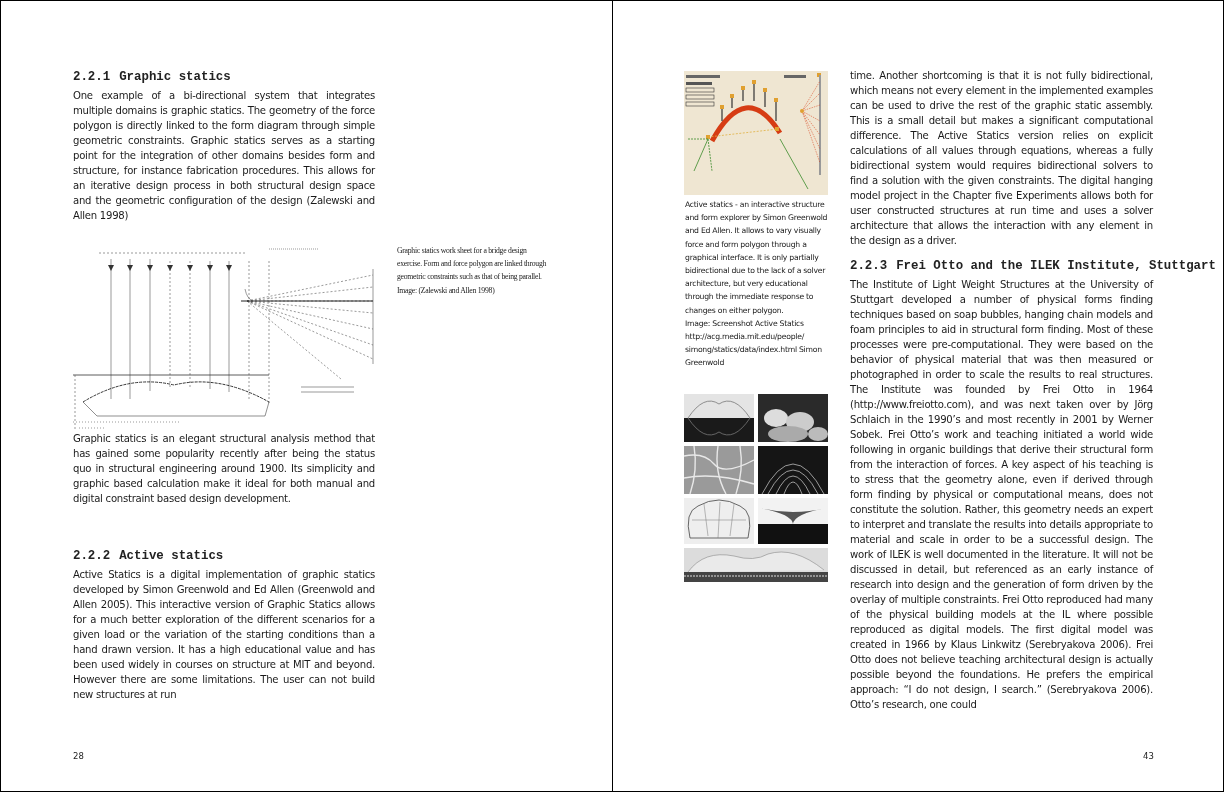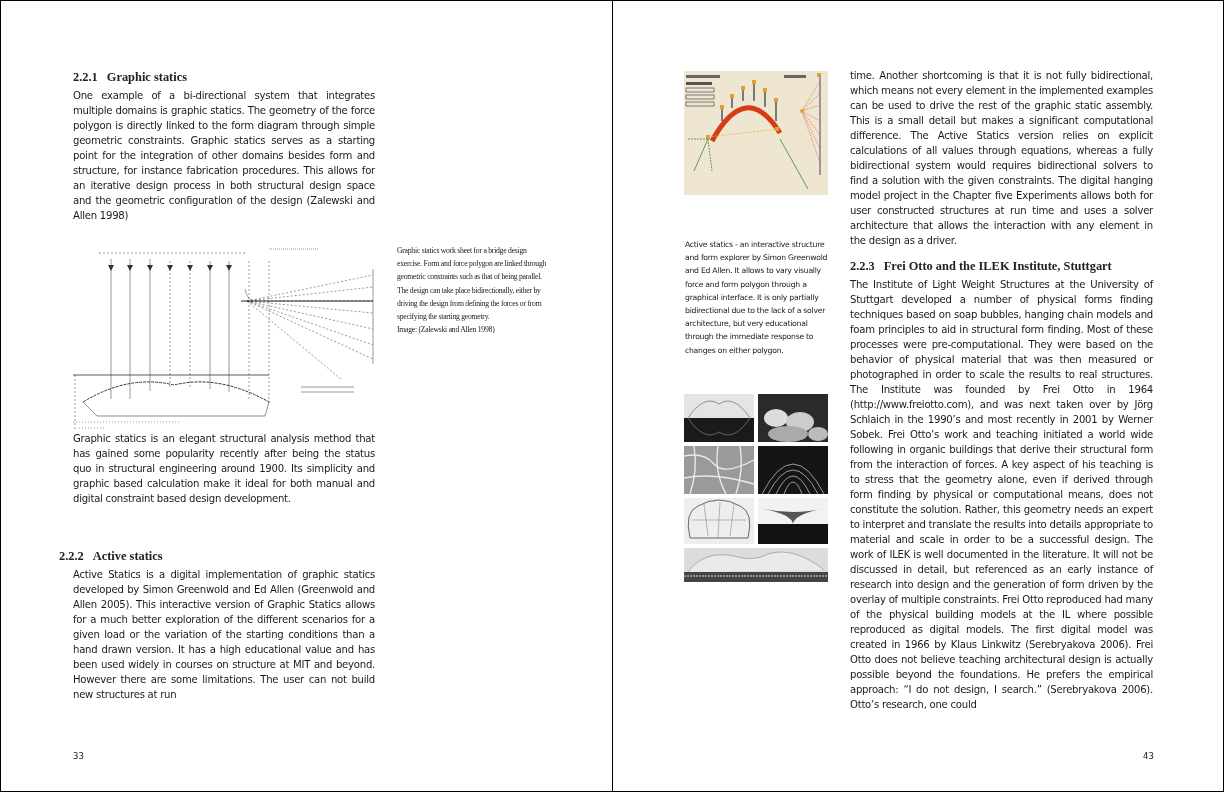--- a/index.html
+++ b/index.html
@@ -3,21 +3,21 @@
   <meta charset="utf-8">
   <style>
     html, body { margin: 0; padding: 0; background: #ffffff; }
     body { width: 1224px; height: 792px; position: relative; overflow: hidden; font-family: "DejaVu Sans", sans-serif; color: #111; }
     .spread { position: absolute; left: 0; top: 0; width: 1222px; height: 790px; border: 1px solid #000; background: #fff; }
     .gutter { position: absolute; left: 611px; top: 0; width: 1px; height: 790px; background: #000; }
     .page { position: absolute; top: 0; height: 790px; }
     .page-left { left: 0; width: 611px; }
     .page-right { left: 612px; width: 610px; }
 
-    .heading { position: absolute; font-family: Liberation Serif, serif; font-weight: bold; font-size: 12.4px; color: #222; white-space: nowrap; }
+    .heading { position: absolute; font-family: Liberation Mono, monospace; font-weight: bold; font-size: 12.4px; color: #222; white-space: nowrap; }
     .heading .num { margin-right: 9px; }
     .body-text { position: absolute; font-family: "DejaVu Sans", sans-serif; font-size: 10.1px; line-height: 15px; text-align: justify; color: #1a1a1a; letter-spacing: -0.25px; }
     .caption { position: absolute; font-family: "DejaVu Sans", sans-serif; font-size: 7.7px; line-height: 13.2px; color: #1a1a1a; letter-spacing: -0.25px; }
     .caption p { margin: 0; }
     .page-number { position: absolute; font-family: "DejaVu Sans", sans-serif; font-size: 8.5px; color: #222; }
 
     .figure { position: absolute; overflow: hidden; }
     .fig-bridge { left: 68px; top: 238px; width: 318px; height: 196px; background: #fff; }
     .fig-active { left: 683px; top: 70px; width: 144px; height: 124px; background: #efe6d2; }
     .fig-grid { left: 683px; top: 393px; width: 144px; height: 188px; background: #fff; }
@@ -77,32 +77,31 @@
           <polygon points="78,26 84,26 81,32"></polygon>
             <polygon points="98,26 104,26 101,32"></polygon>
           <polygon points="118,26 124,26 121,32"></polygon>
             <polygon points="138,26 144,26 141,32"></polygon>
           <polygon points="157,26 163,26 160,32"></polygon>
         </g>
       </svg>
     </div>
     <div class="caption" style="left:396px; top:243px; width:150px;font-family:Liberation Serif, serif;">
       <p>Graphic statics work sheet for a bridge design exercise. Form and force polygon are linked through geometric constraints  such as that of being parallel.</p>
-      <p>The design can take place bidirectionally, either by driving the design from defining the forces or from specifying the starting geometry.</p>
       <p>Image: (Zalewski and Allen 1998)</p>
     </div>
 
     <div class="body-text" style="left:72px; top:430px; width:302px;">Graphic statics is an elegant structural analysis method that has gained some popularity recently after being the status quo in structural engineering around 1900. Its simplicity and graphic based calculation make it ideal for both manual and digital constraint based design development.</div>
 
-    <div class="heading" style="left:58px; top:548px;">
+    <div class="heading" style="left:72px; top:548px;">
       <span class="num">2.2.2</span><span>Active statics</span>
     </div>
     <div class="body-text" style="left:72px; top:566px; width:302px;">Active Statics is a digital implementation of graphic statics developed by Simon Greenwold and Ed Allen (Greenwold and Allen 2005). This interactive version of Graphic Statics allows for a much better exploration of the different scenarios for a given load or the variation of the starting conditions than a hand drawn version. It has a high educational value and has been used widely in courses on structure at MIT and beyond. However there are some limitations. The user can not build new structures at run</div>
 
-    <div class="page-number" style="left:72px; top:750px;">33</div>
+    <div class="page-number" style="left:72px; top:750px;">28</div>
   </div>
 
   <div class="gutter"></div>
 
   <div class="page page-right">
     <div class="figure fig-active" style="left:71px;">
       <svg width="144" height="124" viewBox="0 0 144 124">
         <rect x="0" y="0" width="144" height="124" fill="#efe6d2"></rect>
         <rect x="2" y="4" width="34" height="3" fill="#666"></rect>
         <rect x="2" y="11" width="26" height="3" fill="#555"></rect>
@@ -143,22 +142,23 @@
         </g>
         <circle cx="118" cy="40" r="2" fill="#e0a030"></circle>
         <g stroke="#3a8a2a" stroke-width="0.8" fill="none">
           <line x1="4" y1="68" x2="24" y2="68" stroke-dasharray="2 1"></line>
           <line x1="24" y1="68" x2="10" y2="100"></line>
           <line x1="24" y1="68" x2="28" y2="100" stroke-dasharray="2 1"></line>
           <line x1="96" y1="68" x2="124" y2="118"></line>
         </g>
       </svg>
     </div>
-    <div class="caption" style="left:72px; top:197px; width:150px;margin-top:40px;">
+    <div class="caption" style="left:72px; top:197px; width:150px;">
       <p>Active statics - an interactive structure and form explorer by Simon Greenwold and Ed Allen. It allows to vary visually force and form polygon through a graphical interface. It is only partially bidirectional due to the lack of a solver architecture, but very educational through the immediate response to changes on either polygon.</p>
+      <p>Image: Screenshot Active Statics http://acg.media.mit.edu/people/ simong/statics/data/index.html Simon Greenwold</p>
     </div>
 
     <div class="figure fig-grid" style="left:71px;">
       <svg width="144" height="188" viewBox="0 0 144 188">
 
         <rect x="0" y="0" width="70" height="48" fill="#e4e4e4"></rect>
         <rect x="0" y="24" width="70" height="24" fill="#1a1a1a"></rect>
         <path d="M4 24 Q 20 0 35 10 Q 50 0 66 24 Q 50 48 35 38 Q 20 48 4 24Z" fill="none" stroke="#777" stroke-width="0.8"></path>
         <rect x="74" y="0" width="70" height="48" fill="#2a2a2a"></rect>
         <ellipse cx="92" cy="24" rx="12" ry="9" fill="#ddd"></ellipse>

